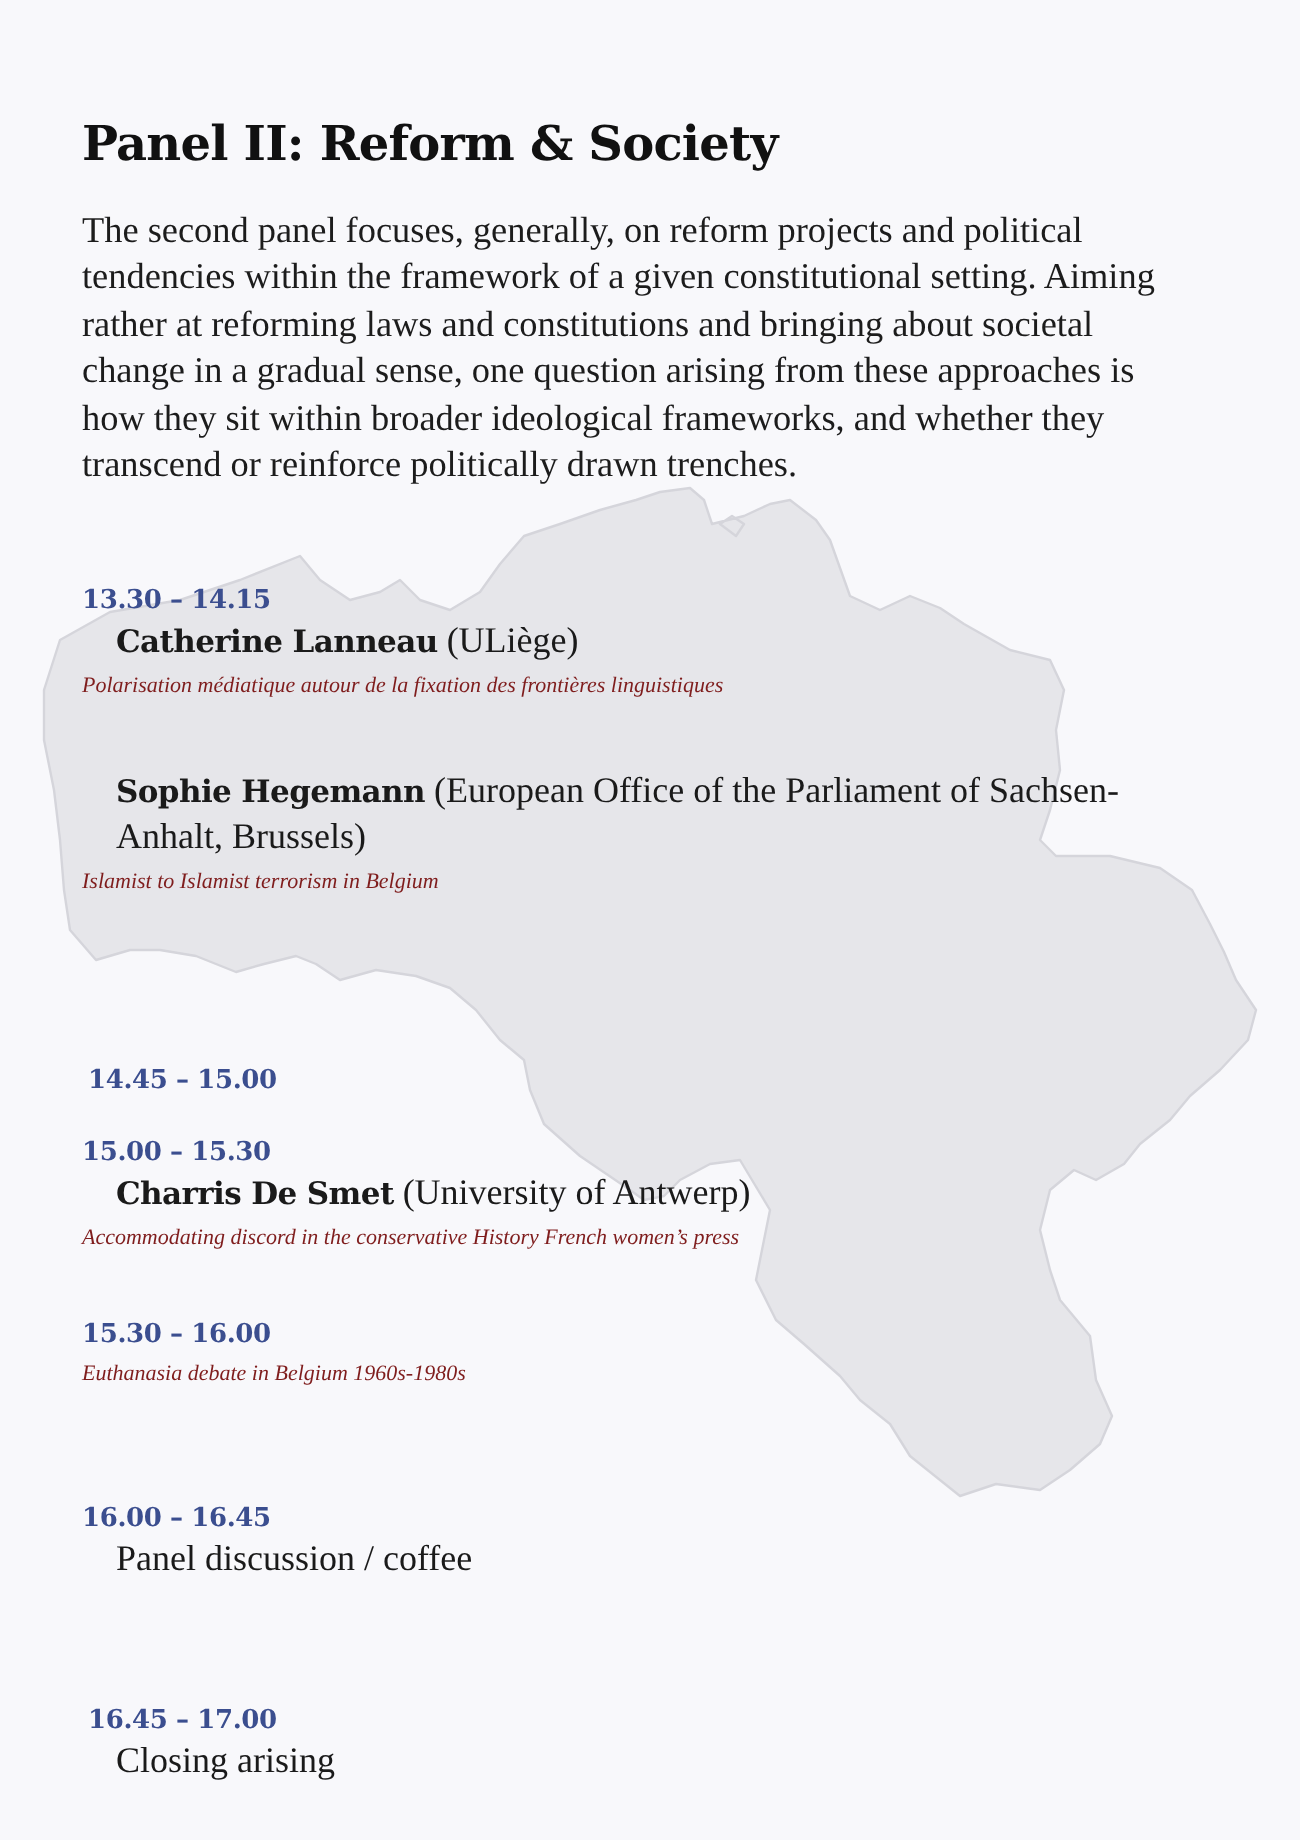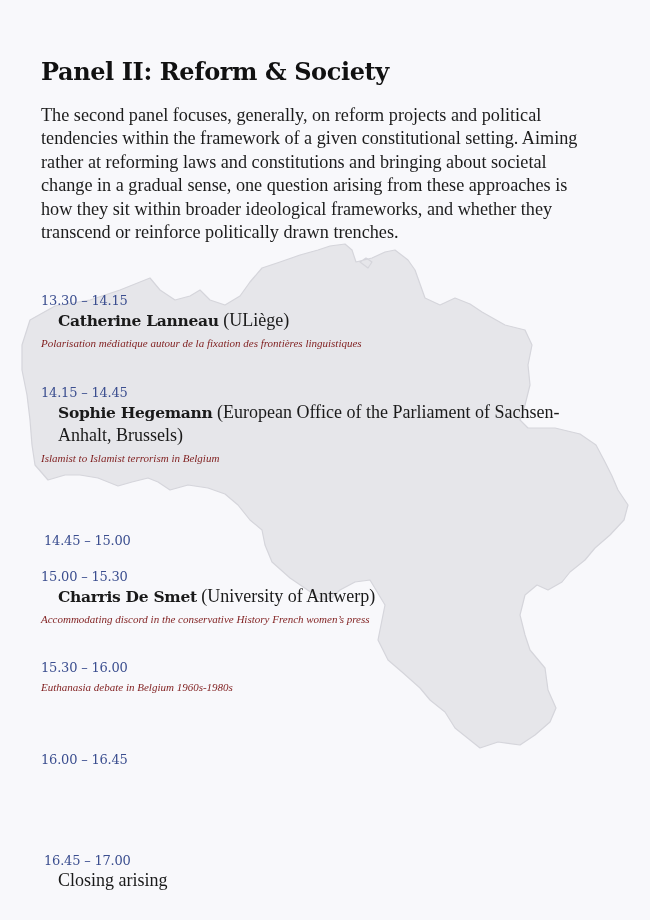--- a/index.html
+++ b/index.html
@@ -20,21 +20,21 @@
     font-family:"DejaVu Serif", serif; font-weight:bold; font-size:24px;
     letter-spacing:-0.4px; color:#111;
   }
   .intro {
     position:absolute; top:104px; left:0; width:560px;
     font-family:"Liberation Serif", serif; font-size:18.2px; line-height:23.4px;
     color:#1c1c1c;
   }
   .item { position:absolute; left:0; width:580px; }
   .time {
-    font-family:"DejaVu Serif", serif; font-weight:normal; font-size:13px;
+    font-family:"DejaVu Serif", serif; font-weight:bold; font-size:13px;
     color:#3b4e8f; line-height:17px; letter-spacing:-0.2px;
   }
   .time.indent { padding-left:3px;margin-top:32px; }
   .line {
     font-family:"Liberation Serif", serif; font-size:18px; line-height:23px; color:#1a1a1a;margin-left:17px;
   }
   .name { font-family:"DejaVu Serif", serif; font-weight:bold; font-size:15.5px; letter-spacing:-0.3px; }
   .talk {
     font-family:Liberation Serif, serif; font-style:italic; font-size:11px; line-height:23px; color:#7f1d1d;
   }
@@ -51,21 +51,20 @@
   <div class="title">Panel II: Reform &amp; Society</div>
   <div class="intro">The second panel focuses, generally, on reform projects and political tendencies within the framework of a given constitutional setting. Aiming rather at reforming laws and constitutions and bringing about societal change in a gradual sense, one question arising from these approaches is how they sit within broader ideological frameworks, and whether they transcend or reinforce politically drawn trenches.</div>
 
   <div class="item" style="top:292px;">
     <div class="time">13.30 – 14.15</div>
     <div class="line"><span class="name">Catherine Lanneau</span><span> (ULiège)</span></div>
     <div class="talk">Polarisation médiatique autour de la fixation des frontières linguistiques</div>
   </div>
 
   <div class="item" style="top:384px;">
-    <div class="time">14.15 – 14.45</div>
     <div class="line" style="width:545px;"><span class="name">Sophie Hegemann</span><span> (European Office of the Parliament of Sachsen-Anhalt, Brussels)</span></div>
     <div class="talk">Islamist to Islamist terrorism in Belgium</div>
   </div>
 
   <div class="item" style="top:500px;">
     <div class="time indent">14.45 – 15.00</div>
   </div>
 
   <div class="item" style="top:568px;">
     <div class="time">15.00 – 15.30</div>
@@ -73,19 +72,20 @@
     <div class="talk">Accommodating discord in the conservative History French women’s press</div>
   </div>
 
   <div class="item" style="top:659px;">
     <div class="time">15.30 – 16.00</div>
     <div class="talk">Euthanasia debate in Belgium 1960s-1980s</div>
   </div>
 
   <div class="item" style="top:751px;">
     <div class="time">16.00 – 16.45</div>
+    <div class="line">Panel discussion / coffee</div>
   </div>
 
   <div class="item" style="top:820px;">
     <div class="time indent">16.45 – 17.00</div>
     <div class="line">Closing arising</div>
   </div>
 </div>
 
 </body></html>

